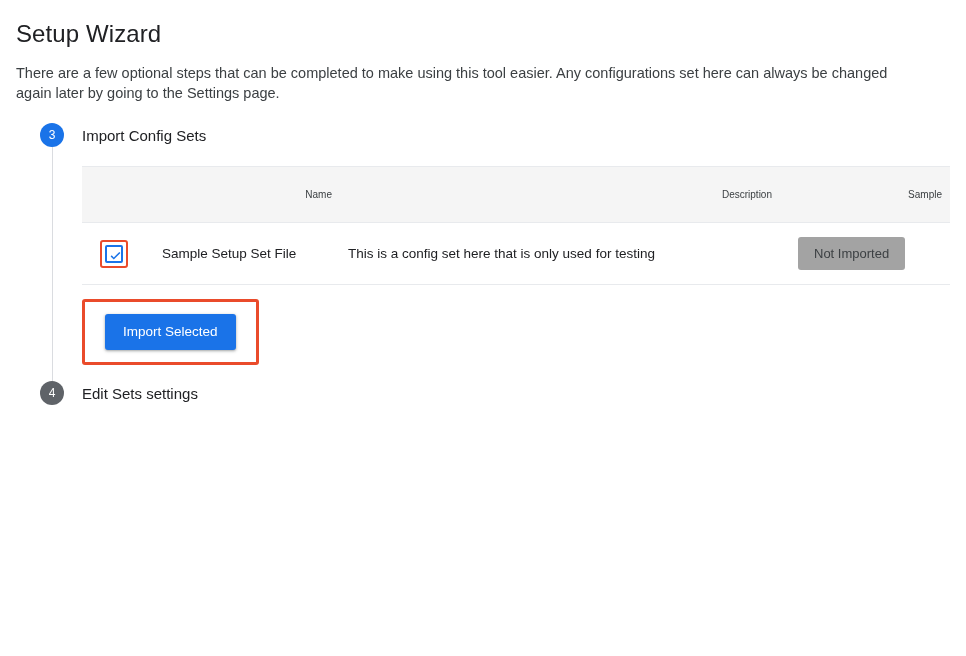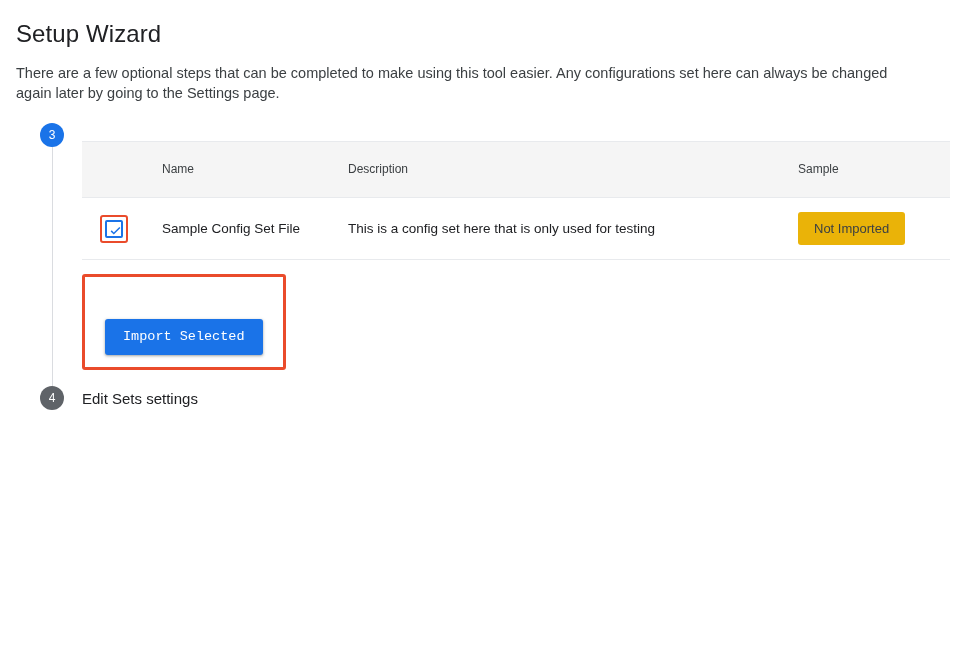--- a/index.html
+++ b/index.html
@@ -101,24 +101,24 @@
   }
   table.config-table {
     width: 100%;
     border-collapse: collapse;
     font-size: 13.5px;
   }
   table.config-table thead tr {
     background: #f5f5f5;
   }
   table.config-table th {
-    text-align: left;
+    text-align: right;
     font-weight: 400;
     color: #3c4043;
-    font-size: 12px;
+    font-size: 10px;
     padding: 18px 8px 18px 8px;
     height: 56px;
     border-bottom: 1px solid #e8eaed;
   }
   table.config-table td {
     padding: 14px 8px;
     height: 58px;
     border-bottom: 1px solid #e8eaed;
     color: #202124;
     vertical-align: middle;
@@ -149,42 +149,41 @@
     vertical-align: middle;
   }
   .checkbox svg {
     position: absolute;
     left: -1px;
     top: -1px;
   }
 
   .status-pill {
     display: inline-block;
-    background: #eab308;
+    background: #a3a3a3;
     color: #3c4043;
     font-size: 13px;
     padding: 9px 16px;
     border-radius: 3px;
     white-space: nowrap;
   }
 
   
   .btn {
     display: inline-block;
     background: #1a73e8;
     color: #ffffff;
     border: none;
     border-radius: 3px;
     font-size: 13.5px;
-    font-family: Liberation Mono, monospace;
+    font-family: Liberation Sans, sans-serif;
     padding: 11px 18px;
     cursor: pointer;
     line-height: 1;
     box-shadow: 0 1px 2px rgba(60,64,67,0.30), 0 1px 3px 1px rgba(60,64,67,0.15);
-    margin-top: 30px;
   }
   .btn-highlight-wrap {
     display: inline-block;
     border: 3px solid #ea4b2b;
     border-radius: 3px;
     padding: 12px 20px;
     margin-left: 0px;
     margin-top: 14px;
   }
   .next-row { margin-top: 14px; padding-left: 0px; }
@@ -197,20 +196,21 @@
   <h1 class="page-title">Setup Wizard</h1>
   <p class="page-subtitle">There are a few optional steps that can be completed to make using this tool easier. Any configurations set here can always be changed again later by going to the Settings page.</p>
 
   <div class="stepper">
 
 
 
     <div class="step step-3">
       <div class="step-marker active">3</div>
       <div class="step-line"></div>
+      <div class="step-label">Import Config Sets</div>
 
       <div class="step-body">
 
         <div class="table-wrap">
           <table class="config-table">
             <thead>
               <tr>
                 <th class="col-check"></th>
                 <th class="col-name">Name</th>
                 <th class="col-desc">Description</th>
@@ -221,21 +221,21 @@
               <tr>
                 <td class="col-check checkbox-cell">
                   <span class="cb-highlight">
                     <span class="checkbox">
                       <svg width="20" height="20" viewBox="0 0 20 20" aria-hidden="true">
                         <path d="M7.8 13.6 4.6 10.4l1.1-1.1 2.1 2.1 5.5-5.5 1.1 1.1z" fill="#1a73e8"></path>
                       </svg>
                     </span>
                   </span>
                 </td>
-                <td class="col-name">Sample Config Set File</td>
+                <td class="col-name">Sample Setup Set File</td>
                 <td class="col-desc">This is a config set here that is only used for testing</td>
                 <td class="col-status">
                   <span class="status-pill">Not Imported</span>
                 </td>
               </tr>
             </tbody>
           </table>
         </div>
 
         <div class="btn-highlight-wrap">

